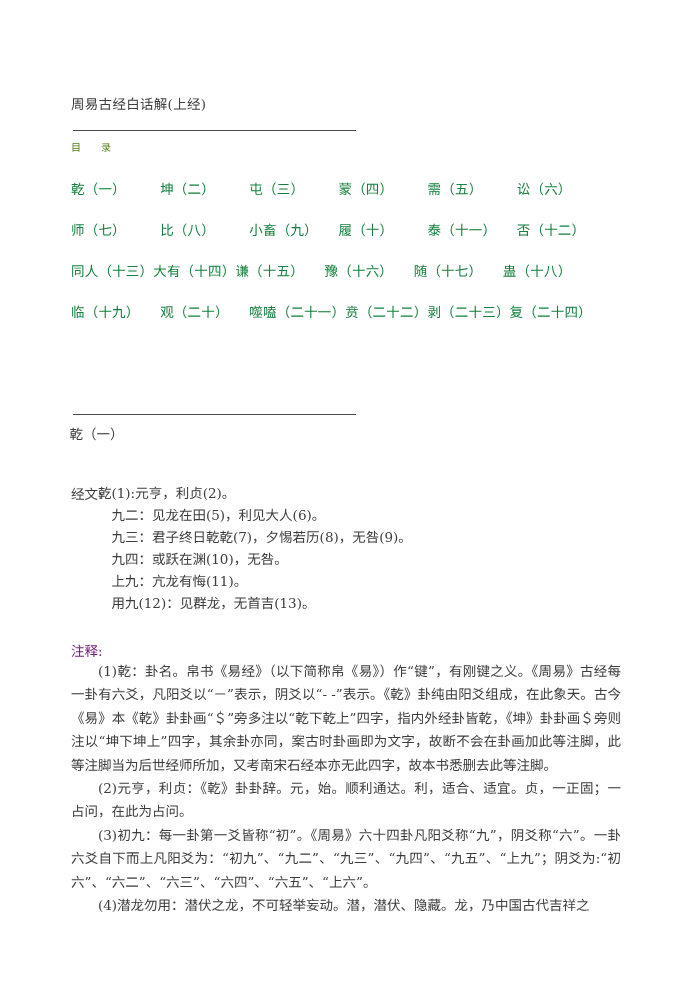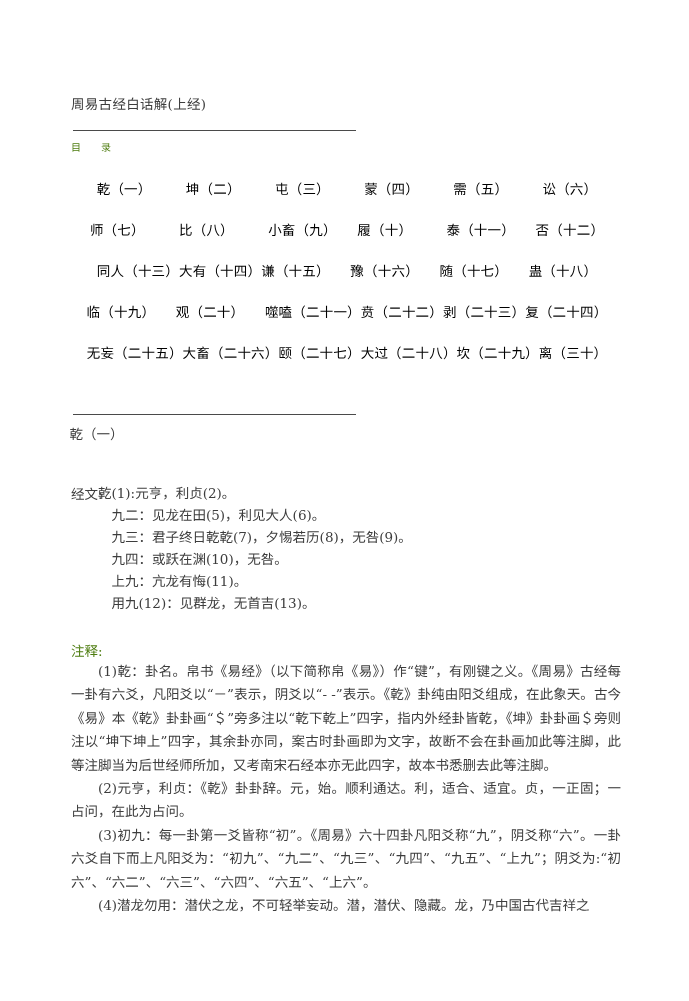--- a/index.html
+++ b/index.html
@@ -66,23 +66,22 @@
     left: 71px;
     top: 180px;
     width: 552px;
   }
   .toc-row {
     display: block;
     font-size: 13.5px;
     line-height: 19px;
     height: 41px;
     white-space: pre;
-    color: #000000;
+    color: #15803d;
     letter-spacing: 0.2px;
-    text-align: center;
   }
 
   
   .chapter-title {
     position: absolute;
     left: 56px;
     top: 424px;
     font-size: 13.5px;
     line-height: 20px;
     white-space: pre;
@@ -114,21 +113,21 @@
     color: #3d3d3d;
   }
 
   .notes-label {
     position: absolute;
     left: 71px;
     top: 641px;
     font-size: 13.5px;
     line-height: 20px;
     white-space: pre;
-    color: #4d7c0f;
+    color: #701a75;
   }
 
   .notes {
     position: absolute;
     left: 71px;
     top: 660px;
     width: 550px;
   }
   .note-para {
     display: block;
@@ -151,21 +150,20 @@
 
   <div class="rule rule-top"></div>
 
   <div class="toc-heading">目　　录</div>
 
   <div class="toc">
     <span class="toc-row">乾（一）　　　坤（二）　　　屯（三）　　　蒙（四）　　　需（五）　　　讼（六）</span>
     <span class="toc-row">师（七）　　　比（八）　　　小畜（九）　　履（十）　　　泰（十一）　　否（十二）</span>
     <span class="toc-row">同人（十三）大有（十四）谦（十五）　　豫（十六）　　随（十七）　　蛊（十八）</span>
     <span class="toc-row">临（十九）　　观（二十）　　噬嗑（二十一）贲（二十二）剥（二十三）复（二十四）</span>
-    <span class="toc-row">无妄（二十五）大畜（二十六）颐（二十七）大过（二十八）坎（二十九）离（三十）</span>
   </div>
 
   <div class="rule rule-mid"></div>
 
   <div class="chapter-title">　乾（一）</div>
 
   <div class="section-label">经文:</div>
 
   <div class="scripture">
     <span class="scripture-line">　　乾(1):元亨，利贞(2)。</span>

